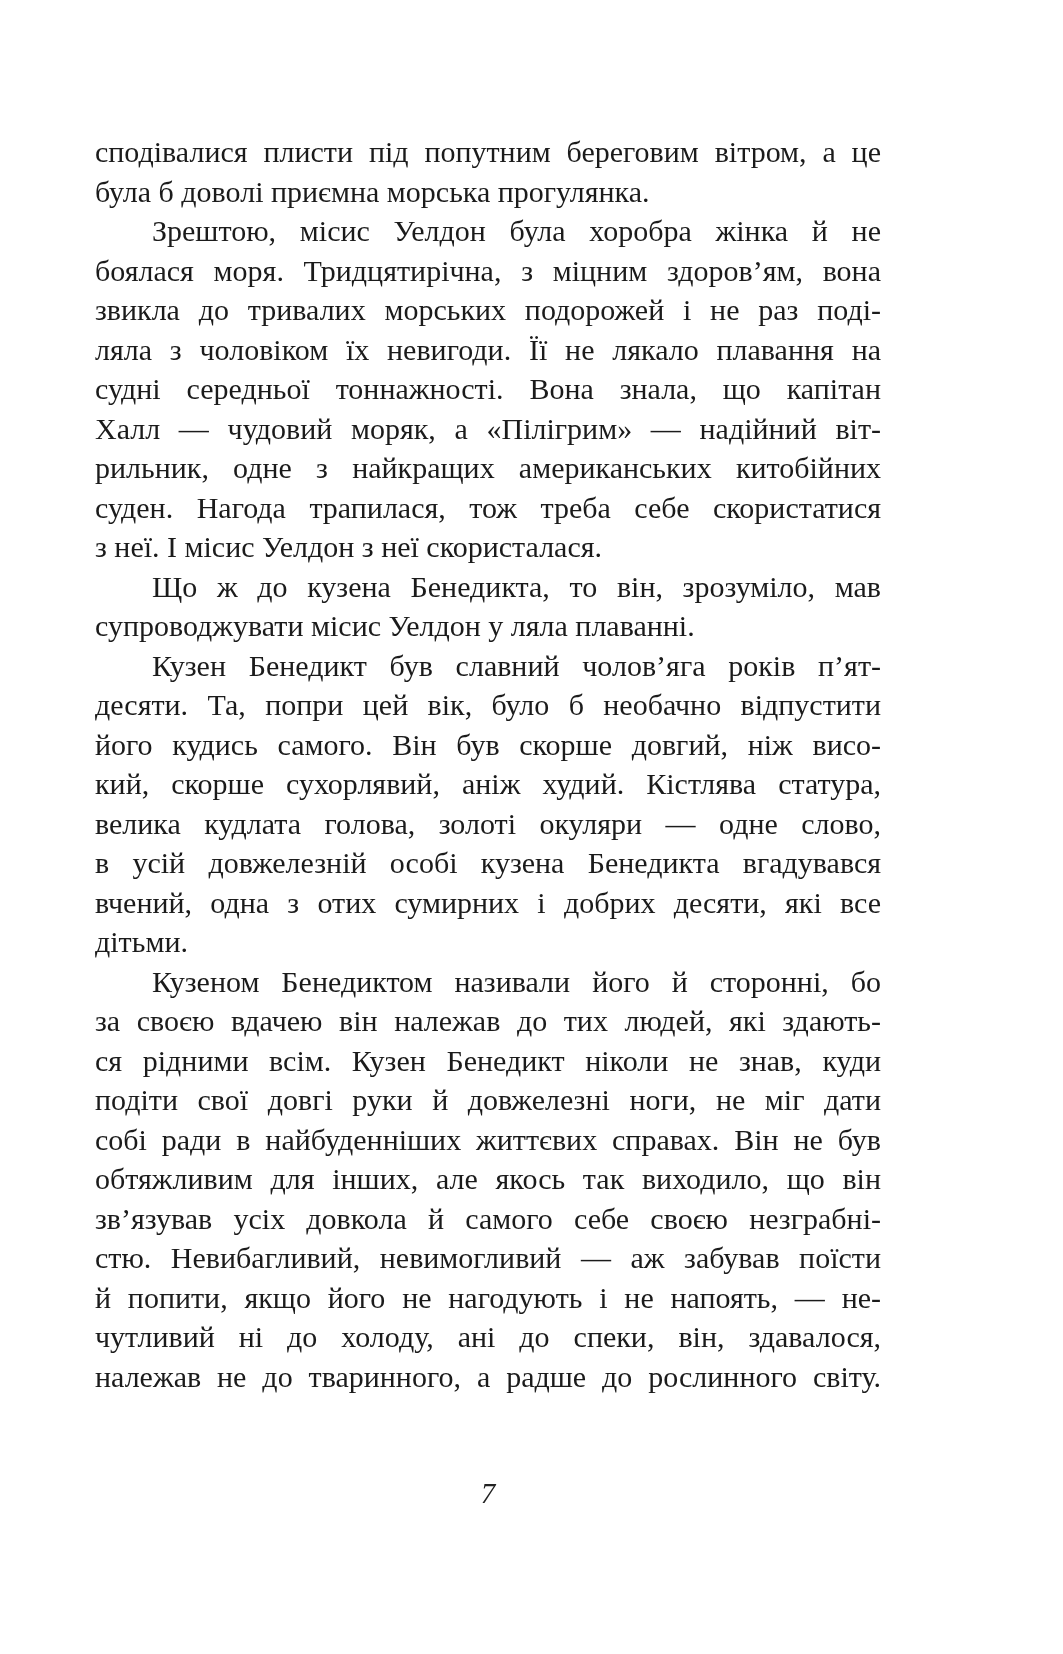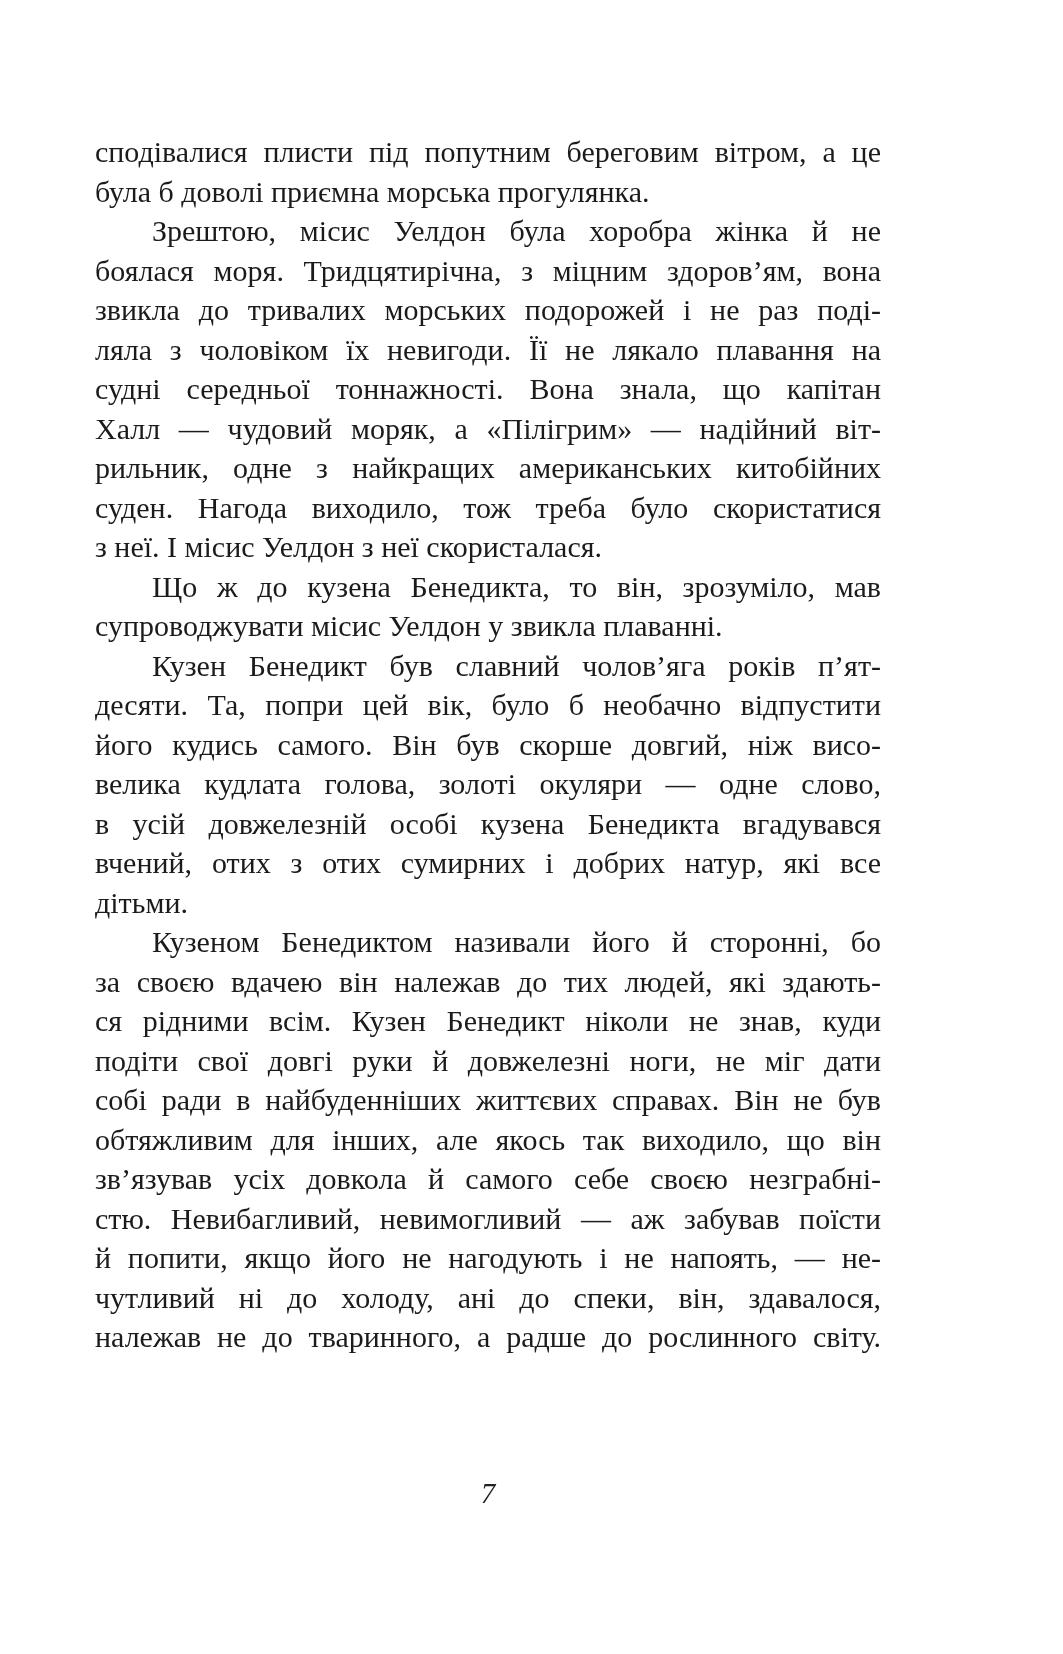--- a/index.html
+++ b/index.html
@@ -59,30 +59,31 @@
   <div class="text-column" id="text-column" style="color: rgb(27, 27, 27);">
       <div class="line">сподівалися плисти під попутним береговим вітром, а це</div>
       <div class="line para-end">була б доволі приємна морська прогулянка.</div>
       <div class="line indent">Зрештою, місис Уелдон була хоробра жінка й не</div>
       <div class="line">боялася моря. Тридцятирічна, з міцним здоров’ям, вона</div>
       <div class="line">звикла до тривалих морських подорожей і не раз поді-</div>
       <div class="line">ляла з чоловіком їх невигоди. Її не лякало плавання на</div>
       <div class="line">судні середньої тоннажності. Вона знала, що капітан</div>
       <div class="line">Халл — чудовий моряк, а «Пілігрим» — надійний віт-</div>
       <div class="line">рильник, одне з найкращих американських китобійних</div>
-      <div class="line">суден. Нагода виходило, тож треба було скористатися</div>
+      <div class="line">суден. Нагода трапилася, тож треба себе скористатися</div>
       <div class="line para-end">з неї. І місис Уелдон з неї скористалася.</div>
       <div class="line indent">Що ж до кузена Бенедикта, то він, зрозуміло, мав</div>
-      <div class="line para-end">супроводжувати місис Уелдон у звикла плаванні.</div>
+      <div class="line para-end">супроводжувати місис Уелдон у ляла плаванні.</div>
       <div class="line indent">Кузен Бенедикт був славний чолов’яга років п’ят-</div>
       <div class="line">десяти. Та, попри цей вік, було б необачно відпустити</div>
       <div class="line">його кудись самого. Він був скорше довгий, ніж висо-</div>
+      <div class="line">кий, скорше сухорлявий, аніж худий. Кістлява статура,</div>
       <div class="line">велика кудлата голова, золоті окуляри — одне слово,</div>
       <div class="line">в усій довжелезній особі кузена Бенедикта вгадувався</div>
-      <div class="line">вчений, отих з отих сумирних і добрих натур, які все</div>
+      <div class="line">вчений, одна з отих сумирних і добрих десяти, які все</div>
       <div class="line para-end">дітьми.</div>
       <div class="line indent">Кузеном Бенедиктом називали його й сторонні, бо</div>
       <div class="line">за своєю вдачею він належав до тих людей, які здають-</div>
       <div class="line">ся рідними всім. Кузен Бенедикт ніколи не знав, куди</div>
       <div class="line">подіти свої довгі руки й довжелезні ноги, не міг дати</div>
       <div class="line">собі ради в найбуденніших життєвих справах. Він не був</div>
       <div class="line">обтяжливим для інших, але якось так виходило, що він</div>
       <div class="line">зв’язував усіх довкола й самого себе своєю незграбні-</div>
       <div class="line">стю. Невибагливий, невимогливий — аж забував поїсти</div>
       <div class="line">й попити, якщо його не нагодують і не напоять, — не-</div>

